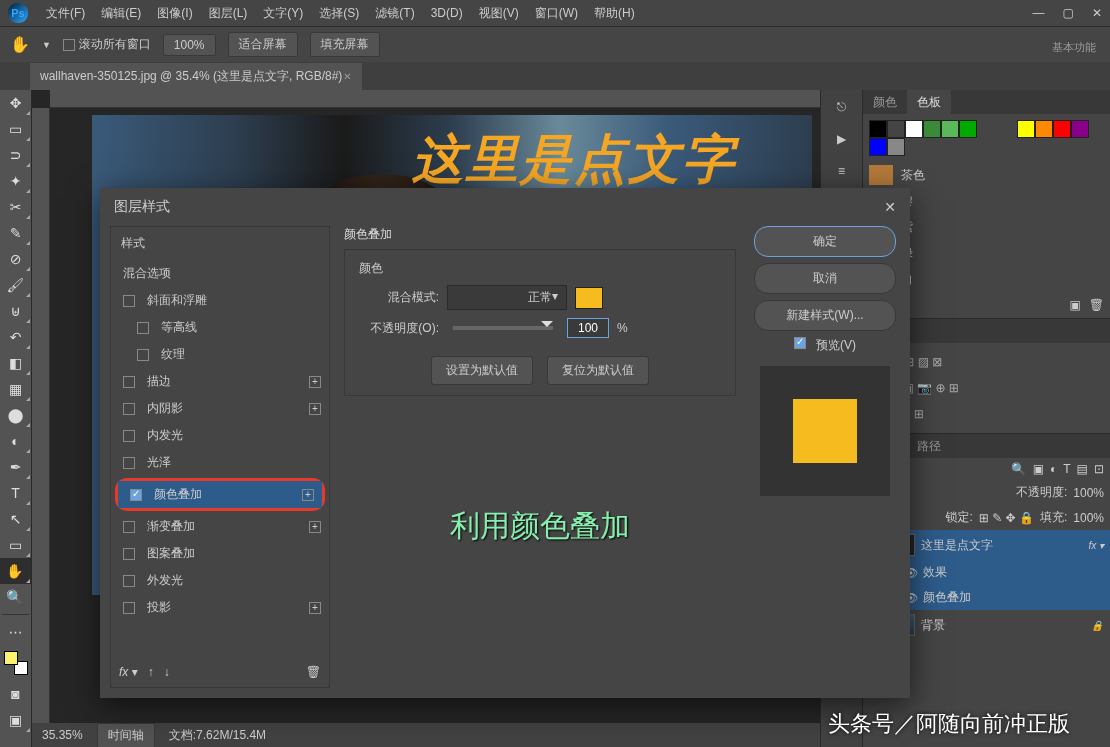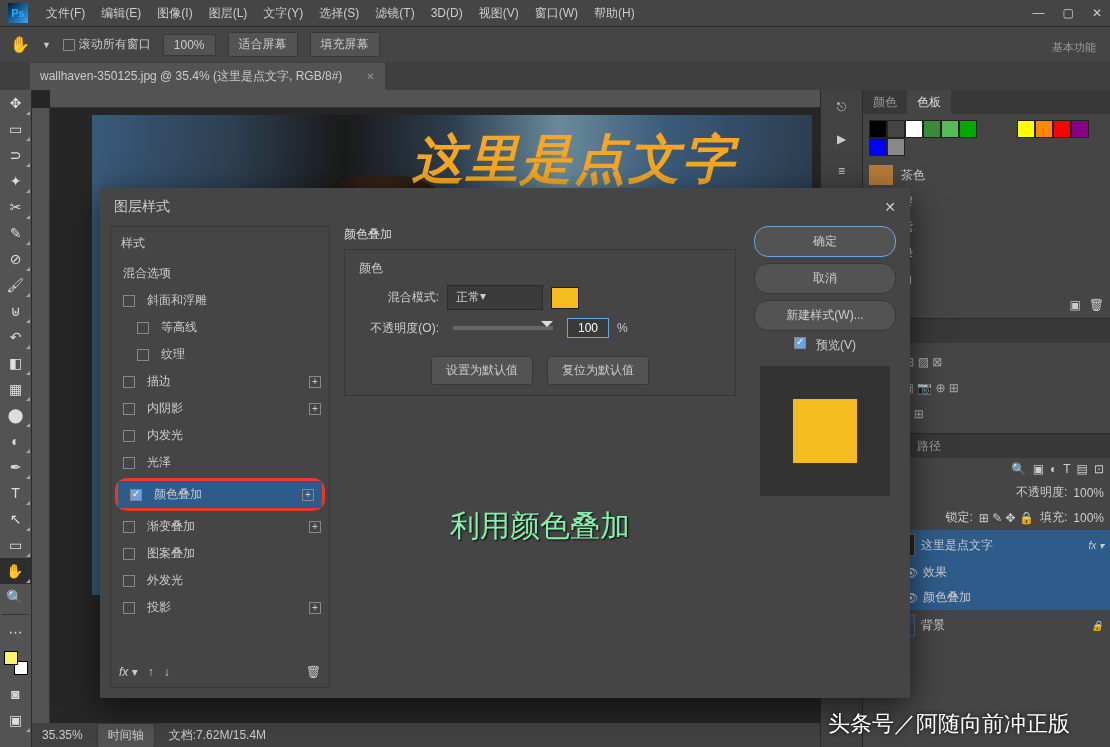--- a/index.html
+++ b/index.html
@@ -1,26 +1,26 @@
 <!DOCTYPE html>
 <html><head>
 <meta charset="utf-8">
 <style>
 *{box-sizing:border-box;margin:0;padding:0;font-family:"Microsoft YaHei",sans-serif;font-size:12px;color:#ccc;user-select:none}
 body{background:#535353;width:1110px;height:747px;overflow:hidden;position:relative}
 .menubar{background:#454545;height:26px;display:flex;align-items:center;padding:0 8px;color:#e0e0e0}
-.ps-logo{width:20px;height:20px;background:linear-gradient(135deg,#001e36,#31a8ff);border-radius:0;margin-right:10px;display:flex;align-items:center;justify-content:center;color:#31a8ff;font-weight:bold;font-size:11px}
+.ps-logo{width:20px;height:20px;background:linear-gradient(135deg,#001e36,#31a8ff);border-radius:9px;margin-right:10px;display:flex;align-items:center;justify-content:center;color:#31a8ff;font-weight:bold;font-size:11px}
 .menu-item{padding:0 8px;cursor:pointer}
 .win-controls{margin-left:auto;display:flex;gap:18px;color:#aaa}
 .optbar{background:#454545;height:36px;border-top:1px solid #2a2a2a;display:flex;align-items:center;padding:0 10px;gap:12px}
 .hand-icon{font-size:16px}
 .chk{width:12px;height:12px;border:1px solid #888;display:inline-block;vertical-align:middle;margin-right:4px}
 .btn-small{background:#535353;border:1px solid #383838;padding:3px 10px;border-radius:2px}
 .tabbar{background:#3f3f3f;height:28px;display:flex;align-items:center;padding-left:30px}
-.doc-tab{background:#535353;padding:5px 10px;color:#ccc;display:flex;align-items:center;gap:24px}
+.doc-tab{background:#535353;padding:5px 10px;color:#ccc;display:flex;align-items:center;gap:1px}
 .doc-tab .x{color:#999;font-size:10px}
 .main{display:flex;height:calc(100% - 90px)}
 .toolbox{width:32px;background:#535353;display:flex;flex-direction:column;border-right:1px solid #2a2a2a}
 .toolbox .tool{height:26px;display:flex;align-items:center;justify-content:center;color:#ddd;font-size:14px;position:relative}
 .toolbox .tool.active{background:#2e2e2e}
 .toolbox .corner{position:absolute;bottom:1px;right:1px;border:2px solid transparent;border-right-color:#aaa;border-bottom-color:#aaa;width:0;height:0}
 .ruler-area{flex:1;position:relative;background:#262626}
 .ruler-h{position:absolute;top:0;left:18px;right:0;height:18px;background:#535353;border-bottom:1px solid #333;font-size:9px;color:#aaa;overflow:hidden}
 .ruler-v{position:absolute;top:18px;left:0;width:18px;bottom:0;background:#535353;border-right:1px solid #333;font-size:9px;color:#aaa}
 .canvas{position:absolute;top:25px;left:60px;width:720px;height:570px;background:#262626}
@@ -59,21 +59,21 @@
 .style-row .plus{position:absolute;right:8px;border:1px solid #888;width:12px;height:12px;display:flex;align-items:center;justify-content:center;font-size:10px}
 .style-row.indent{padding-left:26px}
 .style-row.highlighted{background:#2d5b8a}
 .red-ring{border:3px solid #e83a2a;border-radius:12px;margin:2px 4px;padding:3px 8px}
 .dlg-left .footer{margin-top:auto;padding:8px;display:flex;gap:10px;color:#aaa;align-items:center}
 .dlg-center{flex:1;padding:0 14px}
 .dlg-center .grp-title{color:#ddd;margin-bottom:6px}
 .dlg-center .box{border:1px solid #383838;padding:10px 14px}
 .field-row{display:flex;align-items:center;gap:8px;margin:8px 0;justify-content:flex-start}
 .field-row label{width:80px;text-align:right;color:#ccc}
-.select{background:#3a3a3a;border:1px solid #2a2a2a;padding:3px 8px;width:96px;display:flex;justify-content:flex-start}
+.select{background:#3a3a3a;border:1px solid #2a2a2a;padding:3px 8px;width:120px;display:flex;justify-content:flex-end}
 .color-sw{width:28px;height:22px;background:#f5bb1f;border:1px solid #222}
 .slider{flex:0 0 100px;height:4px;background:#666;position:relative;margin:0 6px}
 .slider::after{content:"";position:absolute;right:0;top:-5px;border:6px solid transparent;border-top-color:#ddd}
 .numbox{background:#3a3a3a;border:1px solid #6aa3e0;padding:2px 4px;width:42px;text-align:center;color:#fff}
 .btns-row{display:flex;gap:14px;justify-content:center;margin-top:18px}
 .btn{background:#535353;border:1px solid #383838;padding:5px 14px;border-radius:3px}
 .annotation{color:#86efac;font-size:30px;font-weight:normal;text-align:center;margin-top:110px;text-shadow:1px 1px 2px #000}
 .dlg-right{width:150px;display:flex;flex-direction:column;align-items:center;gap:6px;padding:0 4px}
 .bigbtn{width:100%;background:#535353;border:1px solid #383838;border-radius:14px;padding:6px 0;text-align:center}
 .bigbtn.primary{border-color:#6aa3e0}

